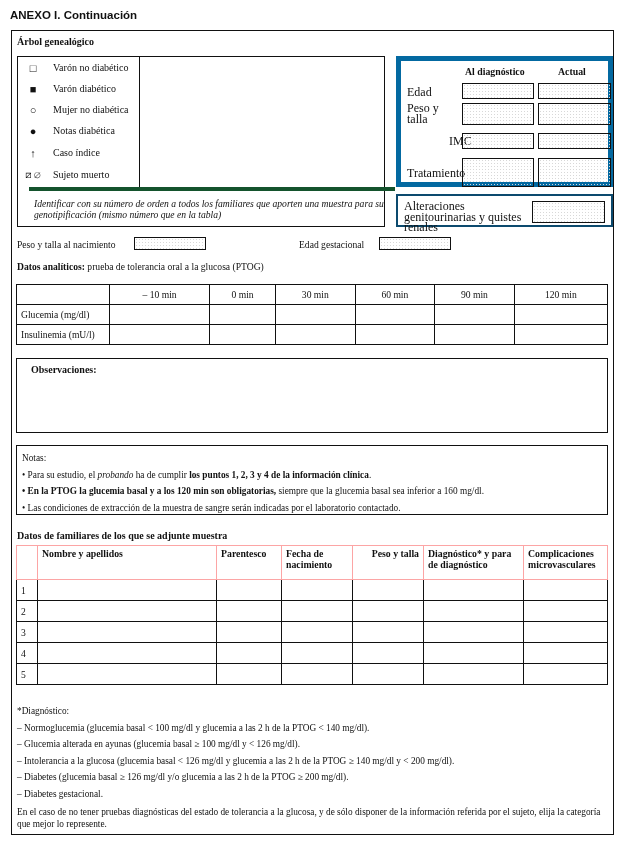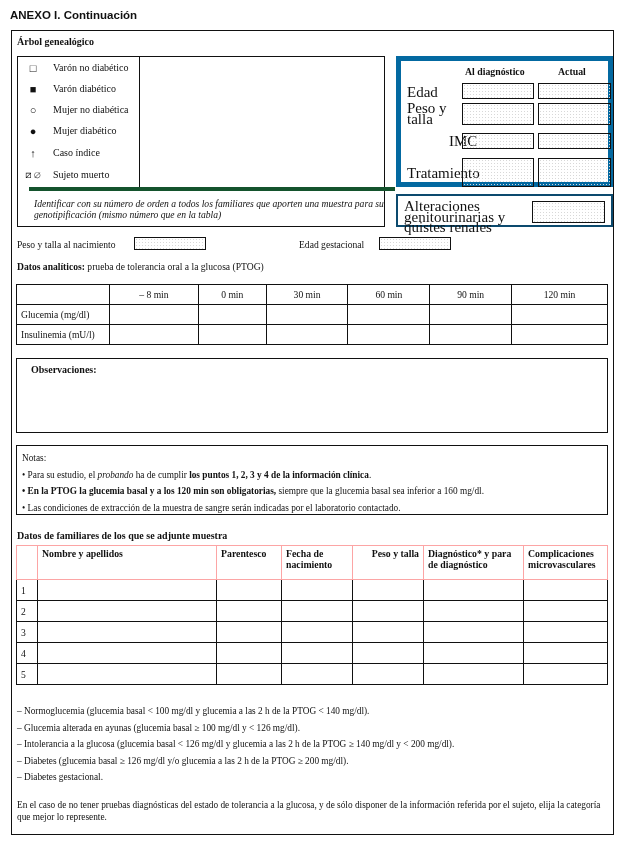--- a/index.html
+++ b/index.html
@@ -12,21 +12,21 @@
   .legend-box { left:17px; top:56px; width:368px; height:171px; border:1px solid #111; box-sizing:border-box; }
   .legend-col { left:0; top:0; width:122px; height:130px; border-right:1px solid #111; box-sizing:border-box; }
   .legend-row { position:absolute; left:0; height:21px; display:flex; align-items:center; font-size:10px; }
   .legend-row .sym { width:30px; text-align:center; font-size:11px; }
   .legend-row .lbl { padding-left:5px; }
   .legend-bottom { left:11px; top:130px; width:100%; height:40px; border-top:4px solid #14532d; box-sizing:border-box;
                    padding:7px 6px 0 5px; font-style:italic; font-size:9.6px; line-height:11px; }
   .right-box { left:396px; top:56px; width:217px; height:131px; border:5px solid #0369a1; box-sizing:border-box; }
   .fbox { position:absolute; border:1px solid #111; box-sizing:border-box;
           background-image:radial-gradient(#d8d8d8 0.5px, transparent 0.6px); background-size:3px 3px; }
-  .rb-label { position:absolute; left:6px; font-size:15px; line-height:10.5px; }
+  .rb-label { position:absolute; left:6px; font-size:12px; line-height:10.5px; }
   .rb-head { position:absolute; top:5px; font-weight:bold; font-size:9.8px; }
   .alt-box { left:396px; top:194px; width:217px; height:33px; border:2px solid #0c4a6e; box-sizing:border-box; }
   .line-field { font-size:9.6px; }
   table { border-collapse:collapse; }
   .ptog { left:16px; top:284px; width:592px; }
   .ptog td { border:1px solid #111; height:19px; font-size:9.6px; text-align:center; padding:0; }
   .ptog td.rowlbl { text-align:left; padding-left:4px; width:88px; }
   .obs { left:16px; top:358px; width:592px; height:75px; border:1px solid #111; box-sizing:border-box; padding:5px 14px; font-weight:bold; }
   .notas { left:16px; top:445px; width:592px; height:70px; border:1px solid #111; box-sizing:border-box; padding:4px 5px; font-size:9.3px; line-height:16.5px; }
   .fam { left:16px; top:545px; width:592px; }
@@ -52,21 +52,21 @@
     <div class="legend-row" style="top:21px;">
       <span class="sym">■</span>
       <span class="lbl">Varón diabético</span>
     </div>
     <div class="legend-row" style="top:42px;">
       <span class="sym">○</span>
       <span class="lbl">Mujer no diabética</span>
     </div>
     <div class="legend-row" style="top:63px;">
       <span class="sym">●</span>
-      <span class="lbl">Mujer diabético</span>
+      <span class="lbl">Notas diabética</span>
     </div>
     <div class="legend-row" style="top:85px;">
       <span class="sym">↑</span>
       <span class="lbl">Caso índice</span>
     </div>
     <div class="legend-row" style="top:107px;">
       <span class="sym" style="font-size:10px;">⧄ ∅</span>
       <span class="lbl">Sujeto muerto</span>
     </div>
   </div>
@@ -106,21 +106,21 @@
 <div class="fbox" style="left:379px;top:237px;width:72px;height:13px;"></div>
 
 <div class="abs line-field" style="left:17px;top:261px;">
   <b>Datos analíticos:</b><span> prueba de tolerancia oral a la glucosa (PTOG)</span>
 </div>
 
 <table class="abs ptog">
   <tbody>
       <tr>
     <td class="rowlbl"></td>
-    <td>– 8 min</td>
+    <td>– 10 min</td>
     <td>0 min</td>
     <td>30 min</td>
     <td>60 min</td>
     <td>90 min</td>
     <td>120 min</td>
   </tr>
   <tr>
     <td class="rowlbl">Glucemia (mg/dl)</td>
     <td></td>
         <td></td>
@@ -207,19 +207,20 @@
         <td></td>
     <td></td>
         <td></td>
     <td></td>
         <td></td>
   </tr>
 </tbody>
   </table>
 
 <div class="abs diag">
+  <div>*Diagnóstico:</div>
   <div>– Normoglucemia (glucemia basal &lt; 100 mg/dl y glucemia a las 2 h de la PTOG &lt; 140 mg/dl).</div>
   <div>– Glucemia alterada en ayunas (glucemia basal ≥ 100 mg/dl y &lt; 126 mg/dl).</div>
   <div>– Intolerancia a la glucosa (glucemia basal &lt; 126 mg/dl y glucemia a las 2 h de la PTOG ≥ 140 mg/dl y &lt; 200 mg/dl).</div>
   <div>– Diabetes (glucemia basal ≥ 126 mg/dl y/o glucemia a las 2 h de la PTOG ≥ 200 mg/dl).</div>
   <div>– Diabetes gestacional.</div>
-  <div style="margin-top:13px;line-height:12px;">En el caso de no tener pruebas diagnósticas del estado de tolerancia a la glucosa, y de sólo disponer de la información referida por el sujeto, elija la categoría que mejor lo represente.</div>
+  <div style="margin-top:4px;line-height:12px;">En el caso de no tener pruebas diagnósticas del estado de tolerancia a la glucosa, y de sólo disponer de la información referida por el sujeto, elija la categoría que mejor lo represente.</div>
 </div>
 
 </body></html>

